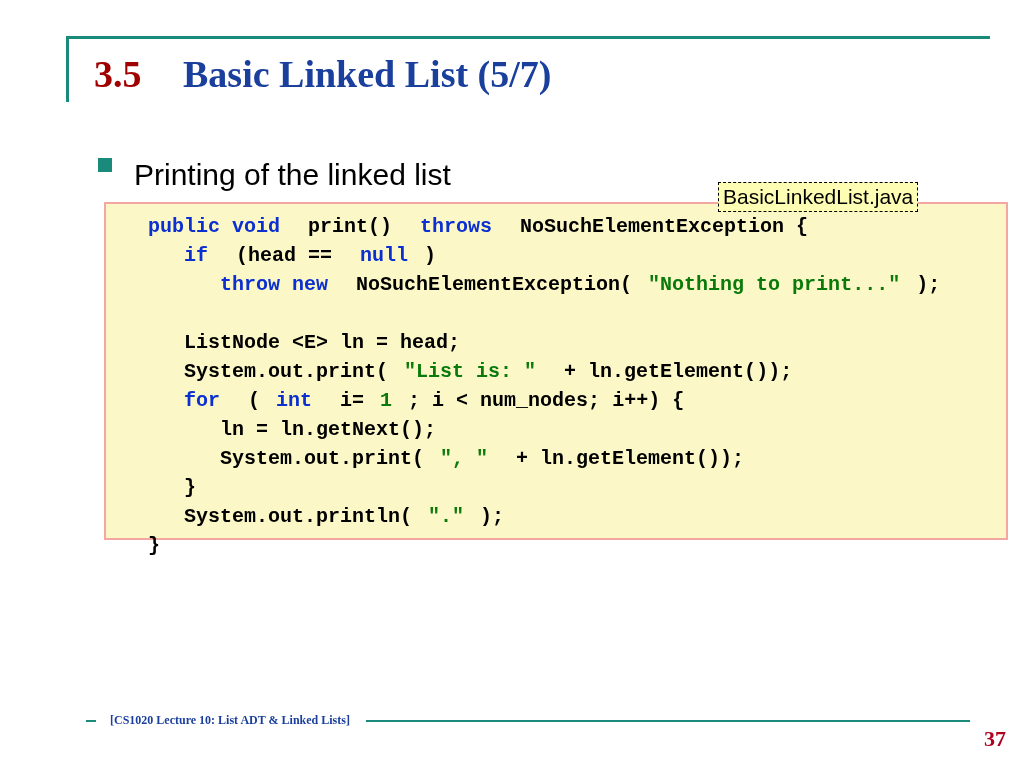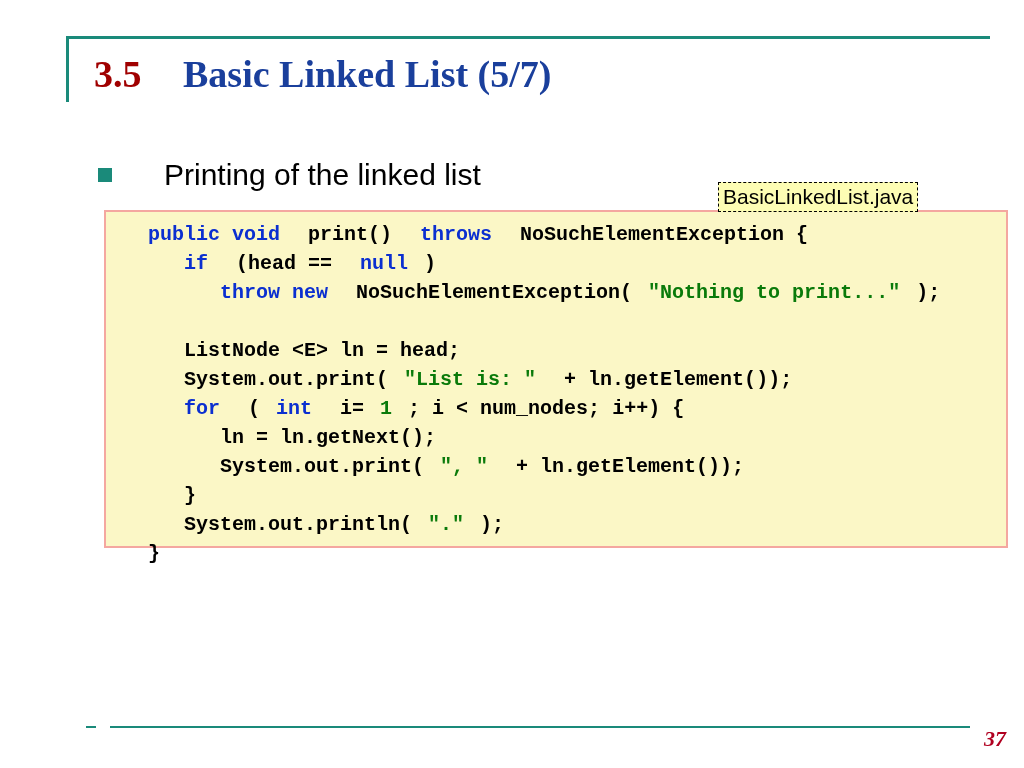--- a/index.html
+++ b/index.html
@@ -29,22 +29,21 @@
     font-family: Georgia, "Times New Roman", serif;
     font-weight: bold;
     font-size: 38px;
   }
   .title .sec-num { color: #a00000; }
   .title .sec-text { color: #1a3f9c; }
   .bullet-row {
     position: absolute;
     top: 126px; left: 66px;
     display: flex;
-    align-items: center;
-    gap: 36px;
+    gap: 6px;
   }
   .bullet-square {
     width: 14px; height: 14px;
     background: #1a8a7a;
   }
   .bullet-text {
     font-size: 30px;
     color: #000;
   }
   .file-tab {
@@ -52,21 +51,21 @@
     top: 158px; left: 694px;
     background: #fdfdb4;
     border: 1.5px dashed #000;
     padding: 2px 4px;
     font-size: 21px;
     color: #000;
     z-index: 2;
   }
   .code-box {
     position: absolute;
-    top: 186px; left: 80px;
+    top: 178px; left: 80px;
     width: 904px;
     height: 338px;
     background: #fbf7c6;
     border: 2px solid #f4a7a0;
     padding: 8px 14px 8px 34px;
     font-family: "Courier New", Courier, monospace;
     font-size: 20px;
     font-weight: bold;
     line-height: 1.45;
     color: #000;
@@ -92,21 +91,20 @@
   .footer-rule {
     flex: 1;
     height: 2px;
     background: #1a8a7a;
   }
   .page-num {
     position: absolute;
     bottom: 24px; right: 26px;
     font-family: Georgia, serif;
     font-weight: bold;
-    font-style: italic;
     font-size: 22px;
     color: #b00020;
   }
 </style>
 </head>
 <body>
 
 <div class="slide-border-top"></div>
 <div class="slide-border-left"></div>
 
@@ -131,16 +129,17 @@
    <span>System.out.print(</span><span class="kw-str">"List is: " </span><span>+ ln.getElement());</span>
    <span class="kw-blue">for </span><span>(</span><span class="kw-blue">int </span><span>i=</span><span class="kw-str">1</span><span>; i &lt; num_nodes; i++) {</span>
       <span>ln = ln.getNext();</span>
       <span>System.out.print(</span><span class="kw-str">", " </span><span>+ ln.getElement());</span>
    <span>}</span>
    <span>System.out.println(</span><span class="kw-str">"."</span><span>);</span>
 <span>}</span></div>
 
 <div class="footer-line">
   <div class="footer-dash"></div>
+  <div class="footer-text">[CS1020 Lecture 10: List ADT &amp; Linked Lists]</div>
   <div class="footer-rule"></div>
 </div>
 
 <div class="page-num">37</div>
 
 </body></html>

